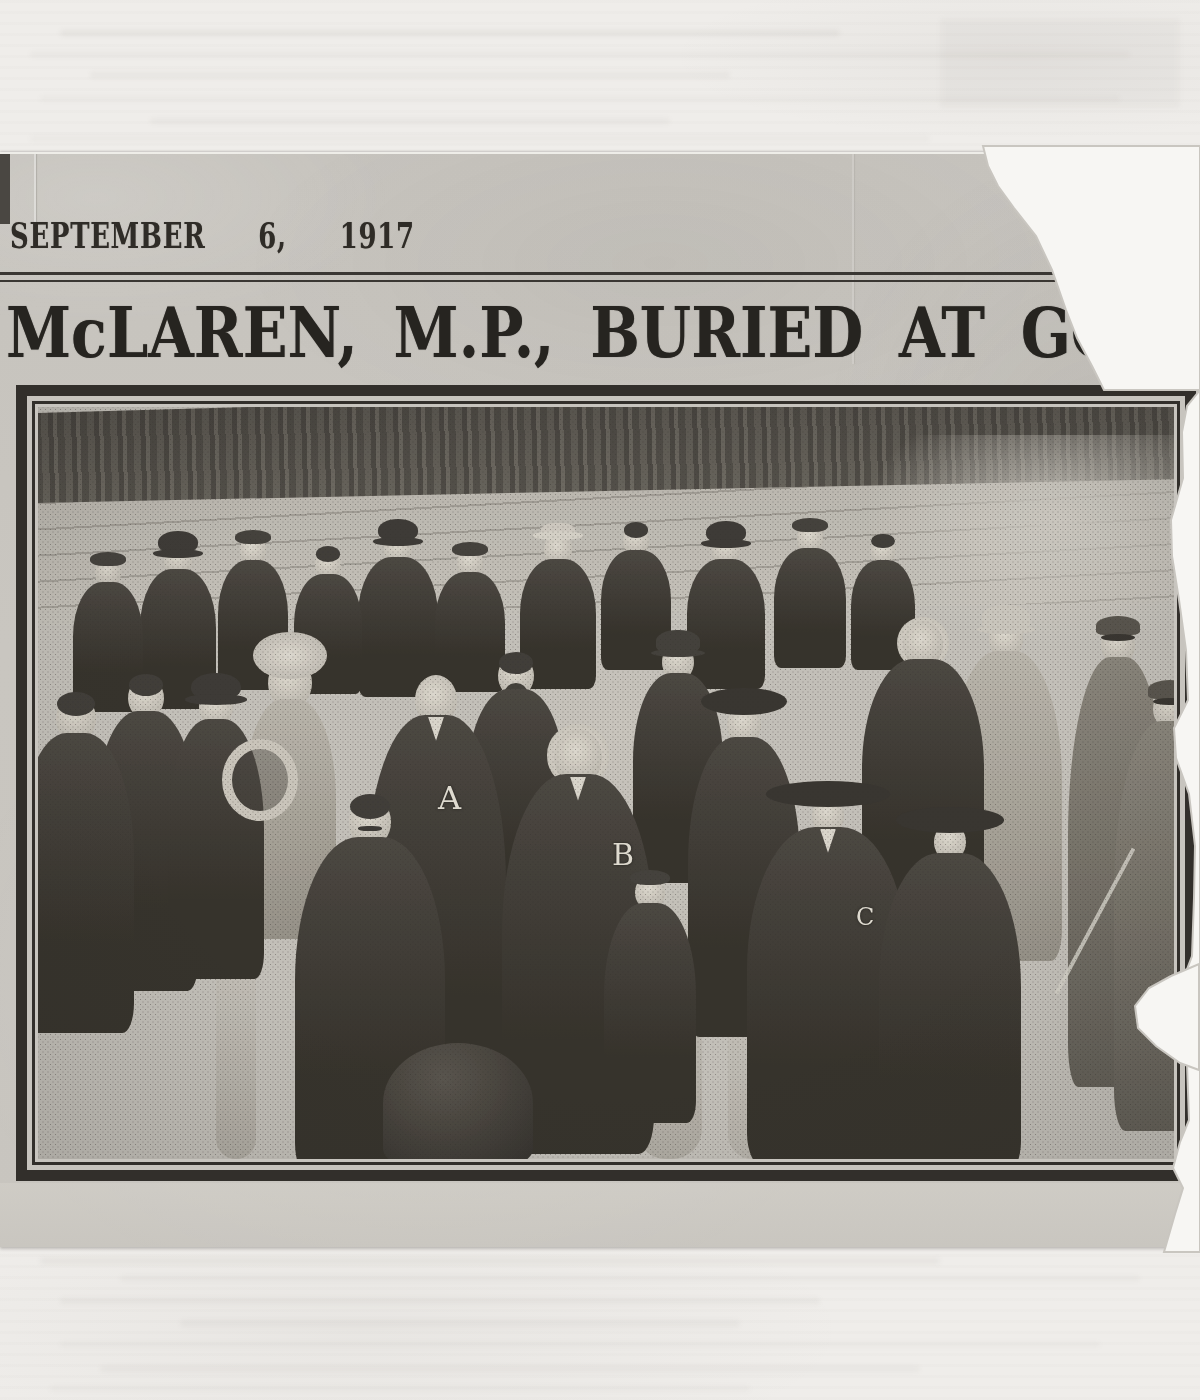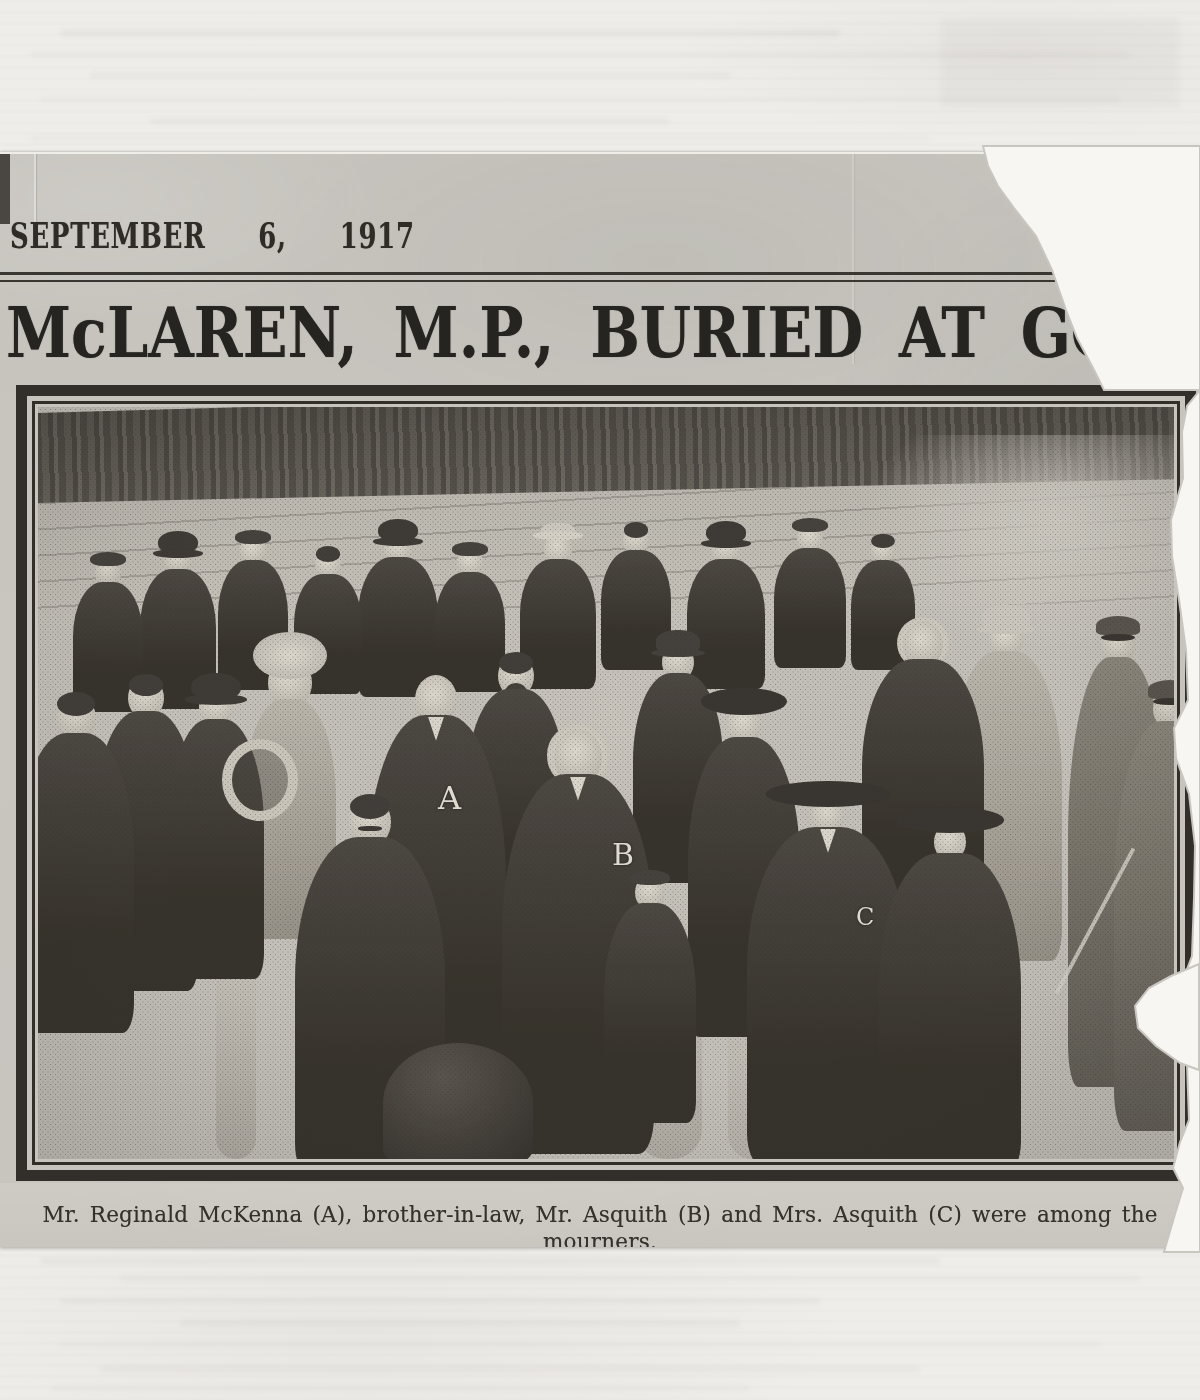--- a/index.html
+++ b/index.html
@@ -143,21 +143,20 @@
     <div class="dateline">SEPTEMBER 6, 1917</div>
 
     <div class="rules">
       <div class="rule-thick"></div>
       <div class="rule-thin"></div>
     </div>
 
     <h1 class="headline">McLAREN, M.P., BURIED AT GODALM</h1>
 
     <div class="caption-strip"></div>
-    <p class="caption">Mr. Reginald McKenna (A), brother-in-law, Mr. Asquith (B) and Mrs. Asquith (C) were among the mourners.</p>
   </div>
 
   <div class="photo-frame">
     <div class="photo-inner">
       <div class="photo">
         <div class="band-top"></div>
         <div class="band-wall"></div>
         <div class="wall-bright"></div>
         <div class="center-haze"></div>
 

